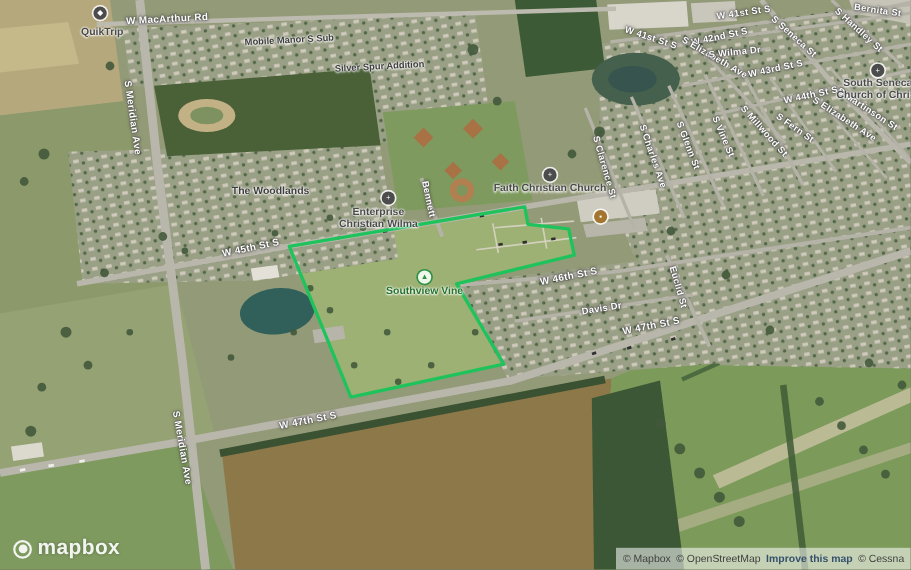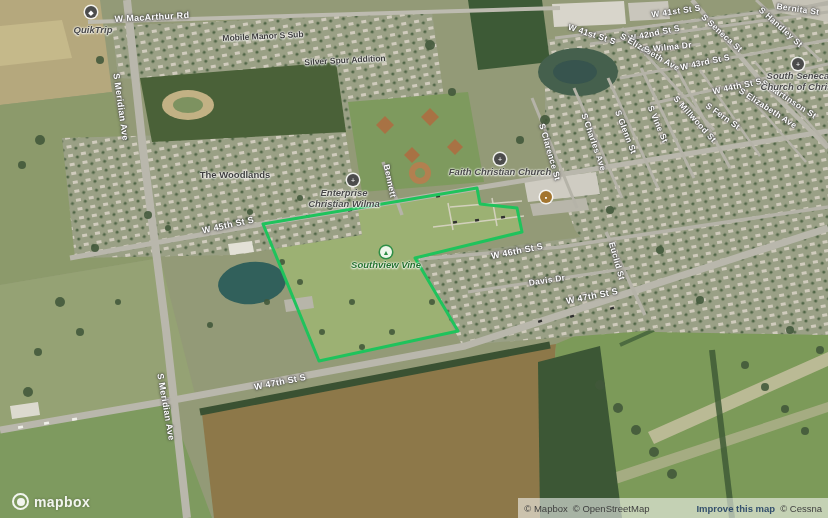--- a/index.html
+++ b/index.html
@@ -7,40 +7,40 @@
          font-family:"Liberation Sans",sans-serif;background:#939a77;}
   .stage svg{position:absolute;left:0;top:0;}
   
   .lbl{position:absolute;white-space:nowrap;pointer-events:none;transform-origin:center;}
   .street{font-weight:bold;font-size:9px;color:#fff;letter-spacing:.3px;
           text-shadow:0 0 1px rgba(62,62,62,.95),0 0 2px rgba(62,62,62,.9),0 0 3px rgba(62,62,62,.8);}
   .street.sm{font-size:8.5px;}
   .place{font-weight:bold;font-size:9.5px;color:#3d3d3d;
          text-shadow:0 0 2px #fff,0 0 2px #fff,0 1px 2px rgba(255,255,255,.9);}
   .poi-label{font-weight:bold;font-size:9.5px;color:#4a4a4a;text-align:center;line-height:1.12;
-         text-shadow:0 0 2px #fff,0 0 2px #fff,0 1px 2px rgba(255,255,255,.9);font-style:italic;}
+         text-shadow:0 0 2px #fff,0 0 2px #fff,0 1px 2px rgba(255,255,255,.9);}
   .poi-label.school{color:#7d5a1e;}
   .poi-label.park{color:#26722e;}
   .poi-icon{position:absolute;width:12px;height:12px;border-radius:50%;
          transform:translate(-50%,-50%);display:flex;align-items:center;justify-content:center;
          font-size:7px;line-height:1;color:#fff;box-shadow:0 0 0 1.5px rgba(255,255,255,.85);}
   .poi-icon.dark{background:#4c4c4c;}
   .poi-icon.amber{background:#a3752f;}
   .poi-icon.parkpin{background:#eef7ea;color:#2f8f46;box-shadow:0 0 0 1.5px #2f8f46;}
   
   .attribution{position:absolute;right:0;bottom:0;height:20px;display:flex;align-items:center;gap:5px;
          padding:0 6px;background:rgba(255,255,255,.55);font-size:9.5px;color:#3f3f3f;}
   .attribution a{color:#3f3f3f;text-decoration:none;}
-  .attribution a.improve{font-weight:bold;color:#34506d;margin-left:42px;}
+  .attribution a.improve{font-weight:bold;color:#34506d;}
   
   .logo{position:absolute;left:12px;bottom:8px;display:flex;align-items:center;gap:5px;
         opacity:.9;text-decoration:none;}
   .logo-ring{width:13px;height:13px;border:2.5px solid #fff;border-radius:50%;position:relative;}
   .logo-ring::after{content:"";position:absolute;inset:2.5px;background:#fff;border-radius:50%;}
-  .logo-text{color:#fff;font-size:14px;font-weight:bold;letter-spacing:.4px;
+  .logo-text{color:#fff;font-size:19px;font-weight:bold;letter-spacing:.4px;
         text-shadow:0 0 3px rgba(0,0,0,.35);}
 </style>
 </head>
 <body>
 
 <div class="stage">
 
   <svg width="828" height="518" viewBox="0 0 828 518">
     <defs>
       <pattern id="houses" width="13" height="9" patternUnits="userSpaceOnUse" patternTransform="rotate(-10)">
@@ -220,21 +220,21 @@
   <div class="lbl street sm" style="left:592px;top:34px;transform:translate(-50%,-50%) rotate(18deg)">W 41st St S</div>
   <div class="lbl street sm" style="left:654px;top:33px;transform:translate(-50%,-50%) rotate(-12deg)">W 42nd St S</div>
   <div class="lbl street sm" style="left:650px;top:52px;transform:translate(-50%,-50%) rotate(30deg)">S Elizabeth Ave</div>
   <div class="lbl street sm" style="left:768px;top:108px;transform:translate(-50%,-50%) rotate(33deg)">S Elizabeth Ave</div>
   <div class="lbl street sm" style="left:668px;top:47px;transform:translate(-50%,-50%) rotate(-6deg)">S Wilma Dr</div>
   <div class="lbl street sm" style="left:705px;top:62px;transform:translate(-50%,-50%) rotate(-12deg)">W 43rd St S</div>
   <div class="lbl street sm" style="left:737px;top:86px;transform:translate(-50%,-50%) rotate(-12deg)">W 44th St S</div>
   <div class="lbl street sm" style="left:789px;top:99px;transform:translate(-50%,-50%) rotate(33deg)">S Martinson St</div>
   <div class="lbl street sm" style="left:723px;top:116px;transform:translate(-50%,-50%) rotate(35deg)">S Fern St</div>
 
-  <div class="lbl place" style="left:235px;top:174px;transform:translate(-50%,-50%)">The Woodlands</div>
+  <div class="lbl place" style="left:246px;top:174px;transform:translate(-50%,-50%)">The Woodlands</div>
   <div class="lbl place" style="left:263px;top:36px;transform:translate(-50%,-50%) rotate(-3deg);font-size:8.5px">Mobile Manor S Sub</div>
   <div class="lbl place" style="left:345px;top:60px;transform:translate(-50%,-50%) rotate(-3deg);font-size:8.5px">Silver Spur Addition</div>
 
   <div class="poi-icon dark" style="left:91px;top:12px">
       <span>◆</span>
     </div>
   <div class="lbl poi-label" style="left:93px;top:25px;transform:translate(-50%,0)">QuikTrip</div>
 
   <div class="poi-icon dark" style="left:353px;top:180px">
       <span>+</span>

